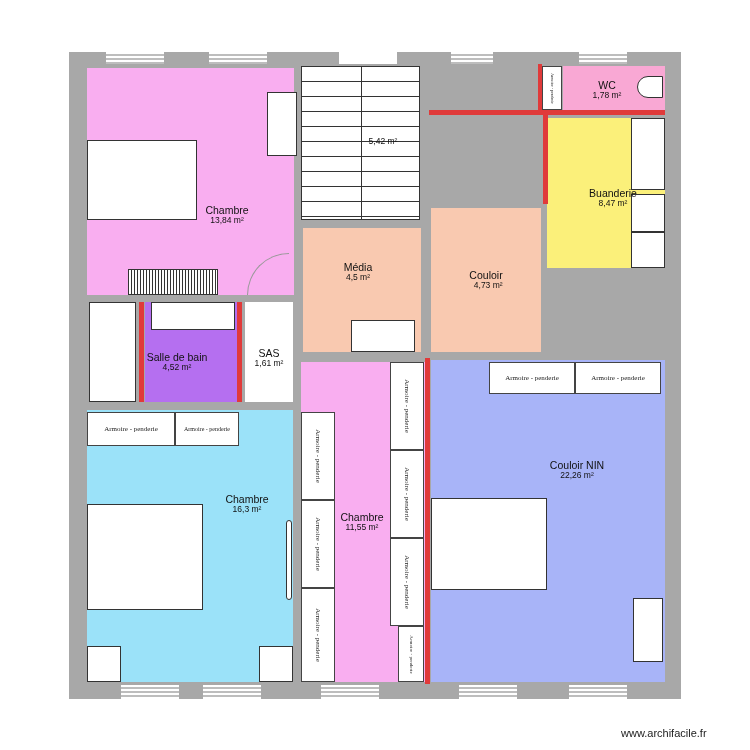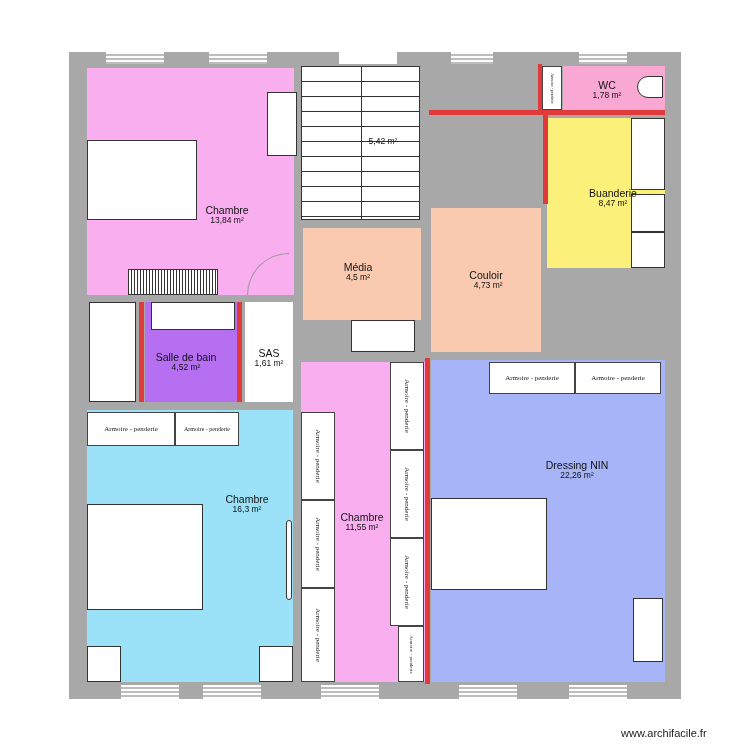--- a/index.html
+++ b/index.html
@@ -56,40 +56,40 @@
   <div class="room" style="left:478px;top:66px;width:118px;height:150px;background:#fbf07a;">
     <div class="white" style="left:84px;top:0;width:34px;height:72px;"></div>
     <div class="white" style="left:84px;top:76px;width:34px;height:38px;"></div>
     <div class="white" style="left:84px;top:114px;width:34px;height:36px;"></div>
     <div class="lbl" style="left:54px;top:70px;margin-left:12px;">
       <span class="n">Buanderie</span>
       <span class="a">8,47 m²</span>
     </div>
   </div>
 
-  <div class="room" style="left:234px;top:176px;width:118px;height:92px;background:#f9c9b0;">
+  <div class="room" style="left:234px;top:176px;width:118px;height:124px;background:#f9c9b0;">
     <div class="white" style="left:48px;top:92px;width:64px;height:32px;"></div>
     <div class="lbl" style="left:55px;top:34px;">
       <span class="n">Média</span>
       <span class="a">4,5 m²</span>
     </div>
   </div>
 
   <div class="room" style="left:362px;top:156px;width:110px;height:144px;background:#f9c9b0;">
     <div class="lbl" style="left:55px;top:62px;text-align:right;">
       <span class="n">Couloir</span>
       <span class="a">4,73 m²</span>
     </div>
   </div>
 
 
   <div class="white" style="left:20px;top:250px;width:47px;height:100px;"></div>
   <div class="room" style="left:76px;top:250px;width:94px;height:100px;background:#b56ff0;">
     <div class="white" style="left:6px;top:0;width:84px;height:28px;"></div>
-    <div class="lbl" style="left:32px;top:50px;margin-left:9px;">
+    <div class="lbl" style="left:32px;top:50px;">
       <span class="n">Salle de bain</span>
       <span class="a">4,52 m²</span>
     </div>
   </div>
   <div class="redwall" style="left:70px;top:250px;width:5px;height:100px;"></div>
   <div class="redwall" style="left:168px;top:250px;width:5px;height:100px;"></div>
 
   <div class="room" style="left:176px;top:250px;width:48px;height:100px;background:#ffffff;">
     <div class="lbl" style="left:24px;top:46px;">
       <span class="n">SAS</span>
@@ -146,21 +146,21 @@
   <div class="room" style="left:362px;top:308px;width:234px;height:322px;background:#a8b4f8;">
     <div class="wardrobe" style="left:58px;top:2px;width:86px;height:32px;">
         <span>Armoire - penderie</span>
       </div>
     <div class="wardrobe" style="left:144px;top:2px;width:86px;height:32px;">
         <span>Armoire - penderie</span>
       </div>
     <div class="white" style="left:0;top:138px;width:116px;height:92px;"></div>
     <div class="white" style="left:202px;top:238px;width:30px;height:64px;"></div>
     <div class="lbl" style="left:146px;top:100px;">
-      <span class="n">Dressing NIN</span>
+      <span class="n">Couloir NIN</span>
       <span class="a">22,26 m²</span>
     </div>
   </div>
   <div class="redwall" style="left:358px;top:306px;width:3px;height:326px;"></div>
 
   <div class="redwall" style="left:469px;top:12px;width:4px;height:48px;"></div>
   <div class="redwall" style="left:360px;top:58px;width:236px;height:5px;"></div>
   <div class="redwall" style="left:474px;top:62px;width:5px;height:90px;"></div>
 
   <div class="window" style="left:37px;top:0;width:58px;height:12px;"></div>

